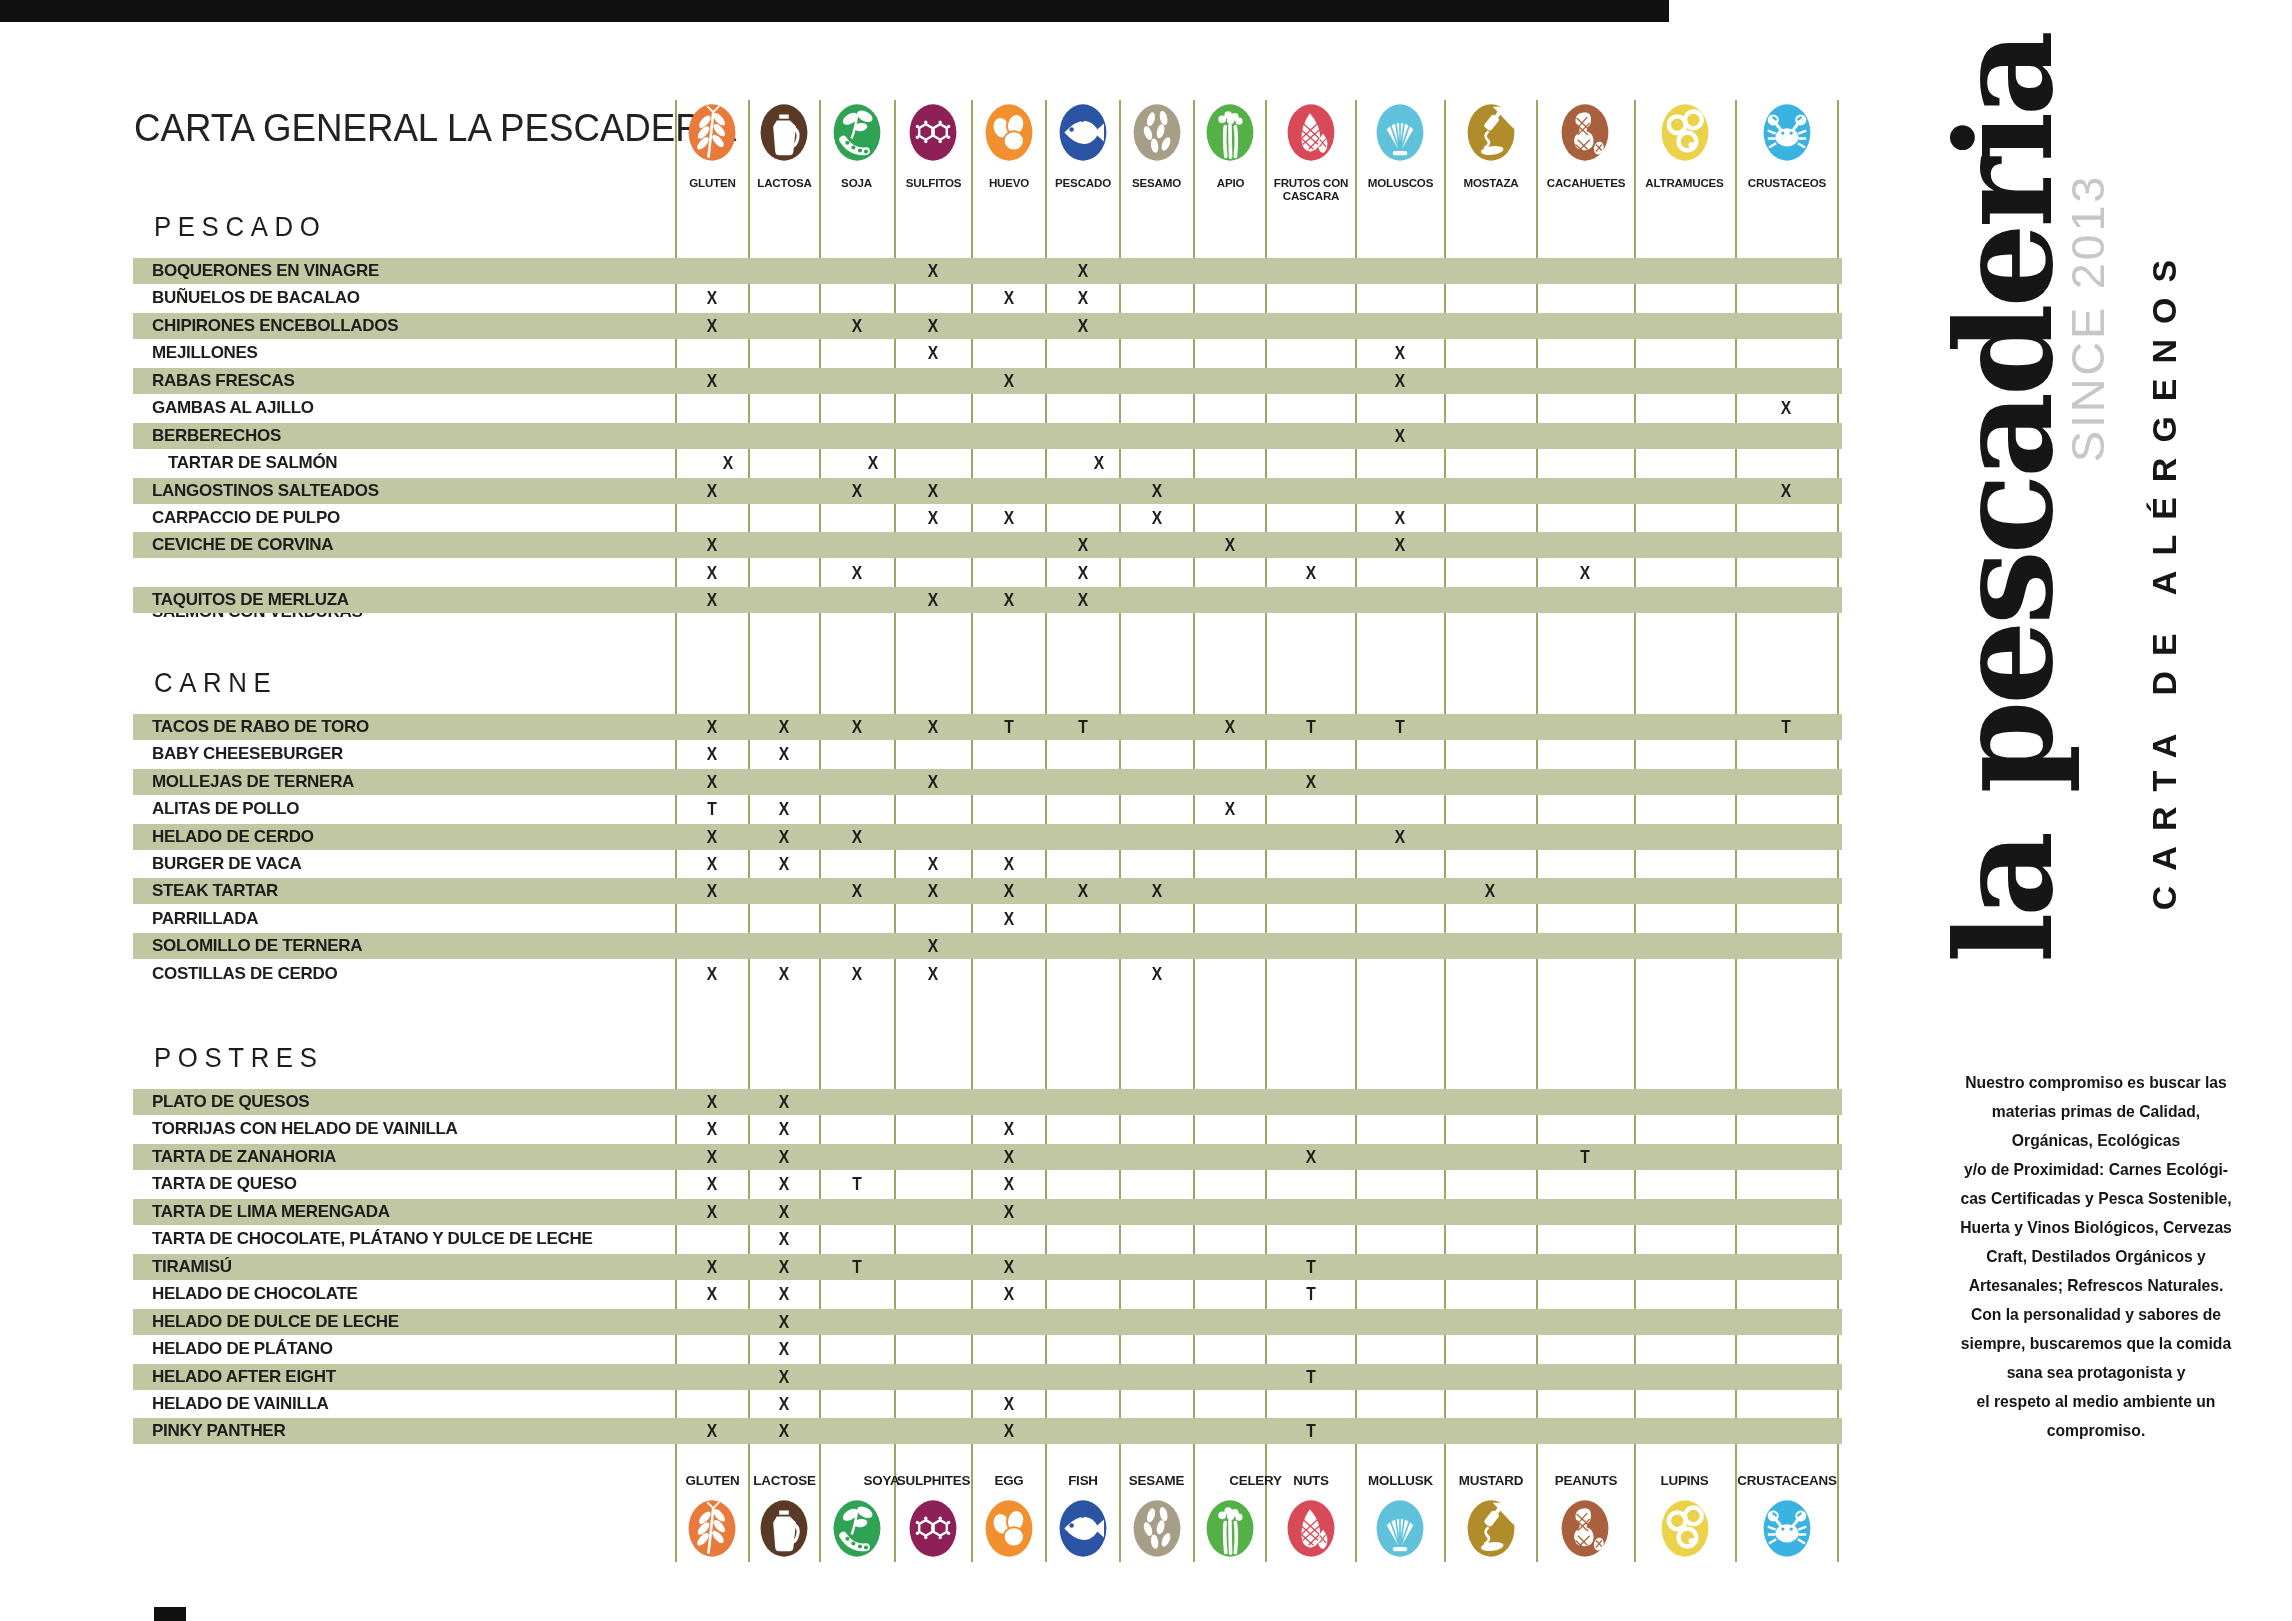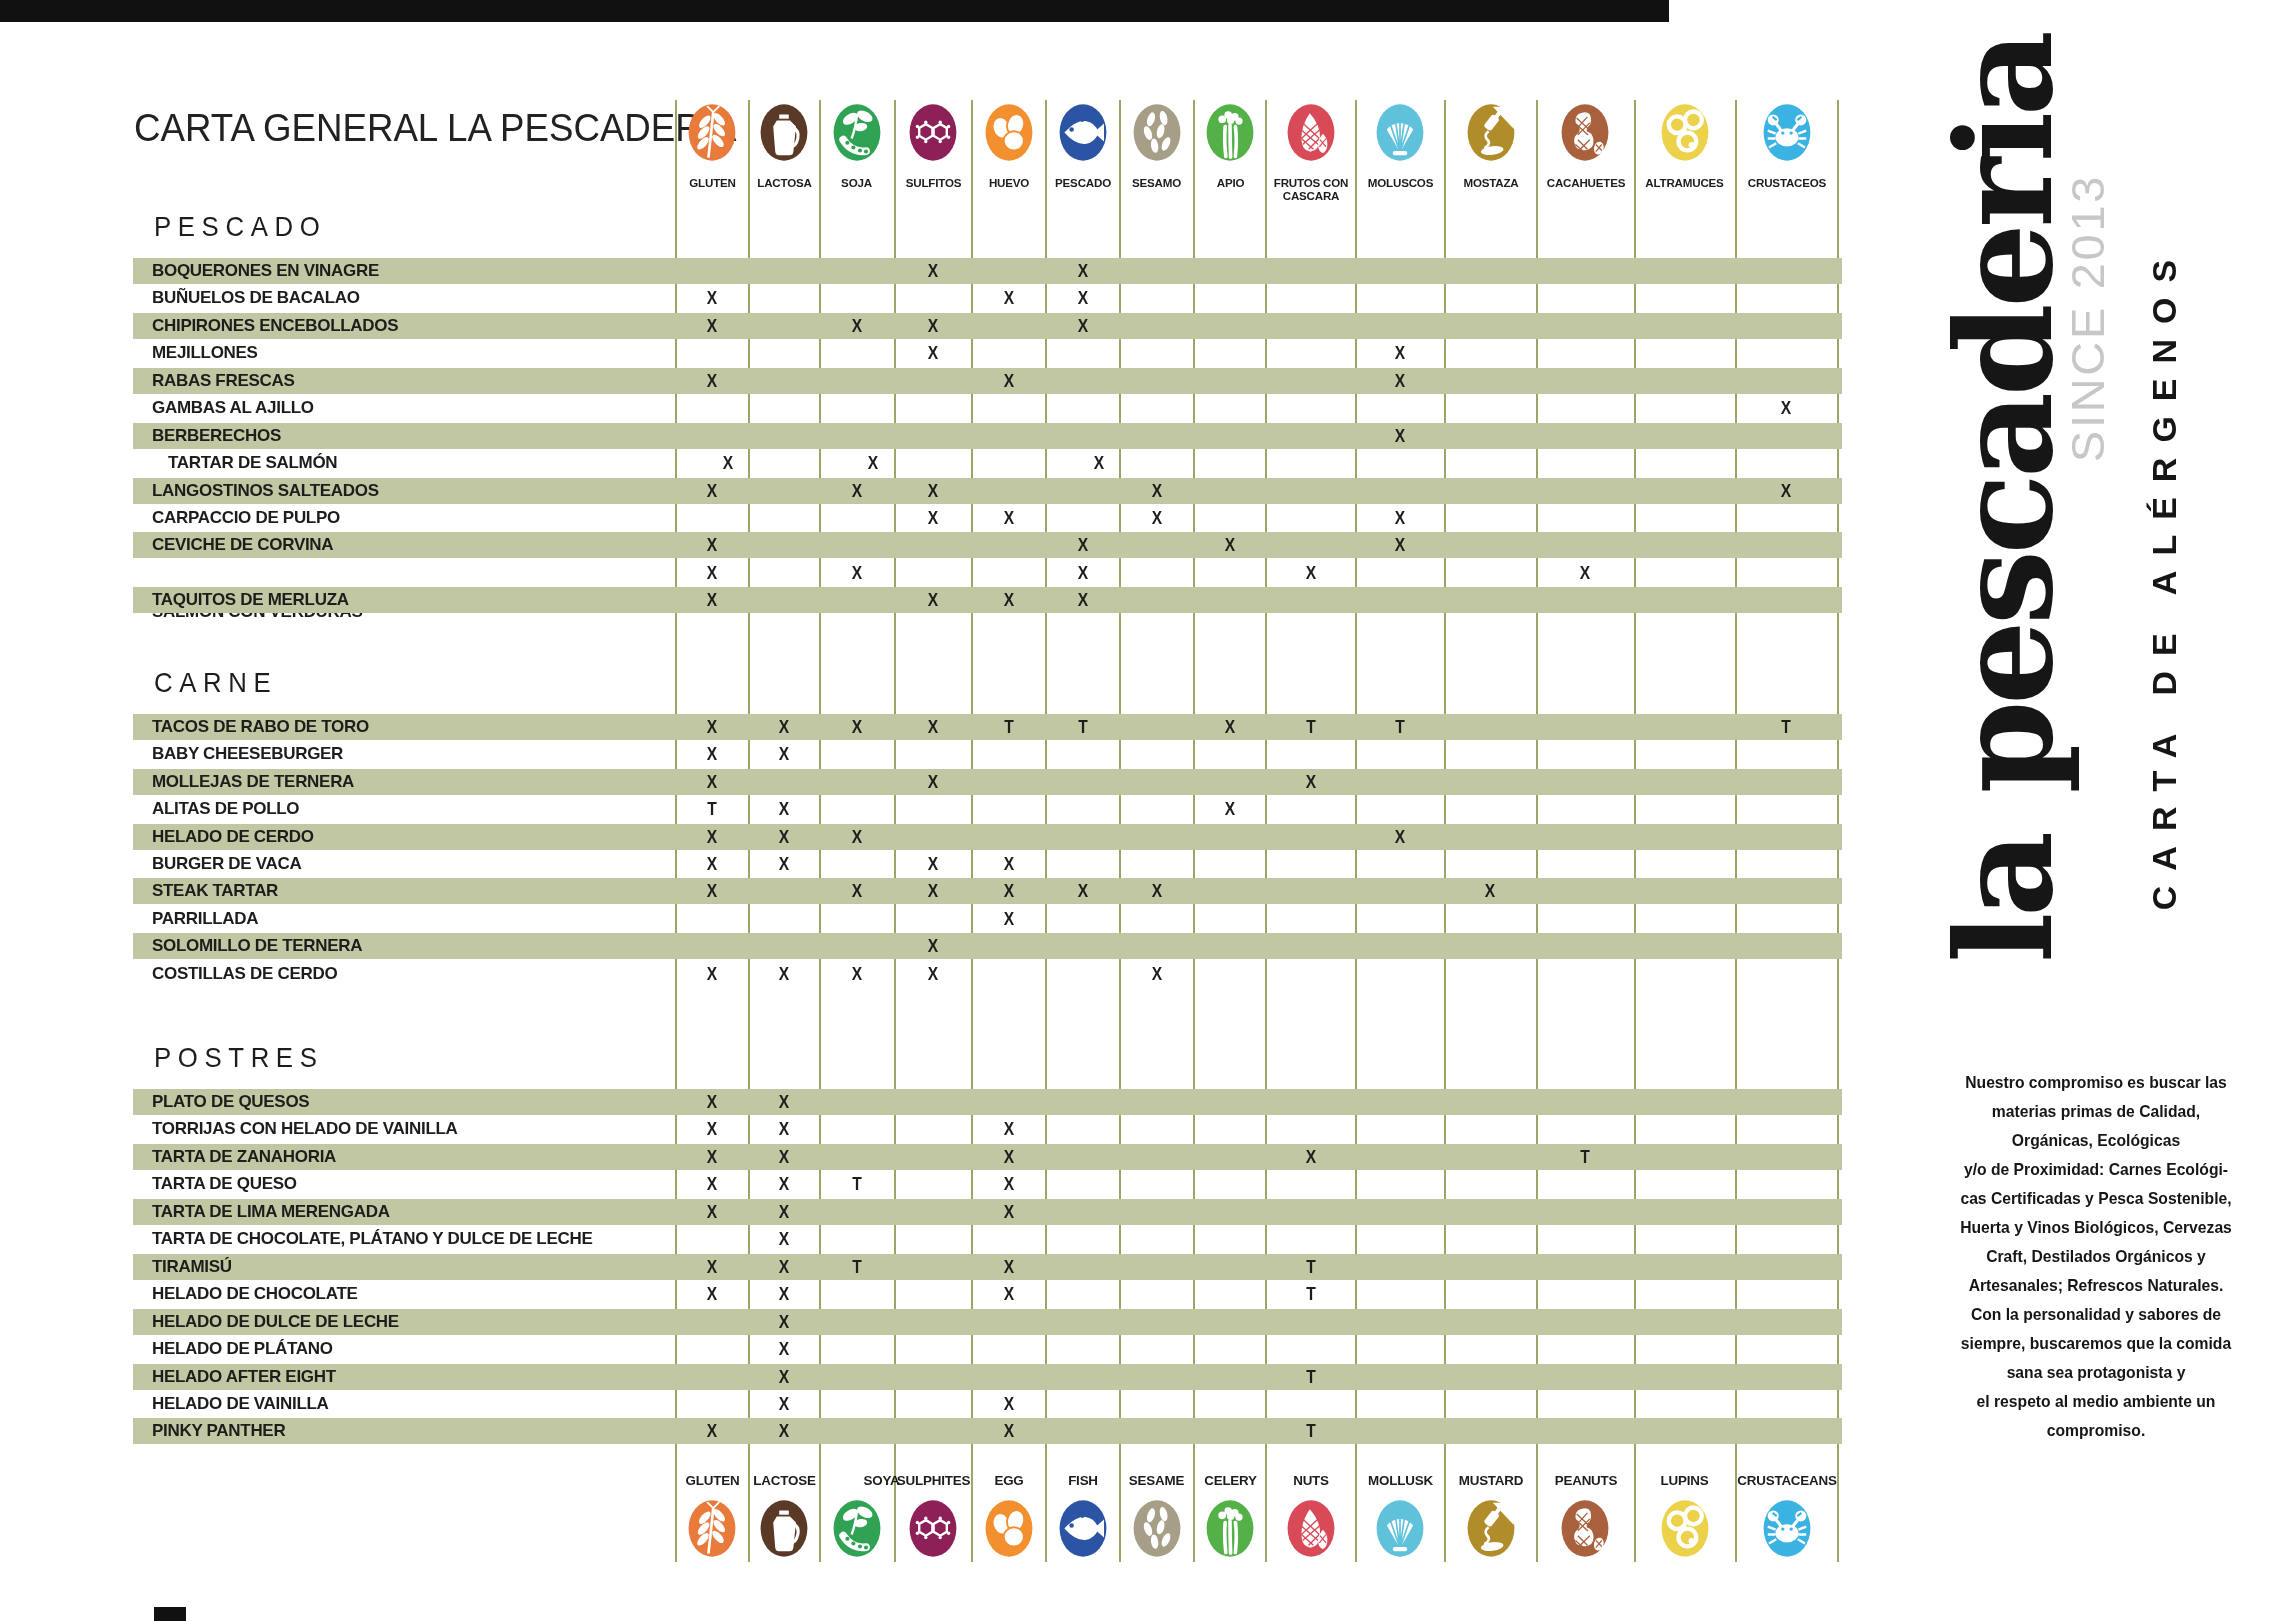--- a/index.html
+++ b/index.html
@@ -233,21 +233,21 @@
    <path d="M20.5 44.5Q20 30 20 18" stroke="#fff" stroke-width="3" fill="none" stroke-linecap="round"></path>
    <path d="M24.5 44Q26 30 24.5 19" stroke="#fff" stroke-width="3" fill="none" stroke-linecap="round"></path>
    <circle cx="13.5" cy="13" r="3.2" fill="#fff"></circle>
           <circle cx="18.5" cy="9.5" r="3.2" fill="#fff"></circle>
    <circle cx="24" cy="11" r="3.2" fill="#fff"></circle>
           <circle cx="27.5" cy="14.5" r="3" fill="#fff"></circle>
    <circle cx="20.5" cy="14" r="3" fill="#fff"></circle>
         </svg>
       </div>
       <div class="alg-label" style="position: absolute; left: 1194px; top: 176px; width: 73px;">APIO</div>
-      <div class="alg-label-en" style="position: absolute; left: 1194px; top: 1474px; width: 73px;">CELERY</div>
+      <div class="alg-label-en" style="position: absolute; left: 1194px; top: 1474px; width: 73px; padding-left: 25px;">CELERY</div>
       <div class="icon-wrap" style="position: absolute; left: 1206px; top: 1499px;">
         <svg viewBox="0 0 40 48" width="48" height="59" style="color:#54b148">
     <ellipse cx="20" cy="24" rx="19.5" ry="23.5" fill="#54b148"></ellipse>
           <path d="M16.5 44Q15 30 16 19" stroke="#fff" stroke-width="3" fill="none" stroke-linecap="round"></path>
    <path d="M20.5 44.5Q20 30 20 18" stroke="#fff" stroke-width="3" fill="none" stroke-linecap="round"></path>
    <path d="M24.5 44Q26 30 24.5 19" stroke="#fff" stroke-width="3" fill="none" stroke-linecap="round"></path>
    <circle cx="13.5" cy="13" r="3.2" fill="#fff"></circle>
           <circle cx="18.5" cy="9.5" r="3.2" fill="#fff"></circle>
    <circle cx="24" cy="11" r="3.2" fill="#fff"></circle>
           <circle cx="27.5" cy="14.5" r="3" fill="#fff"></circle>

